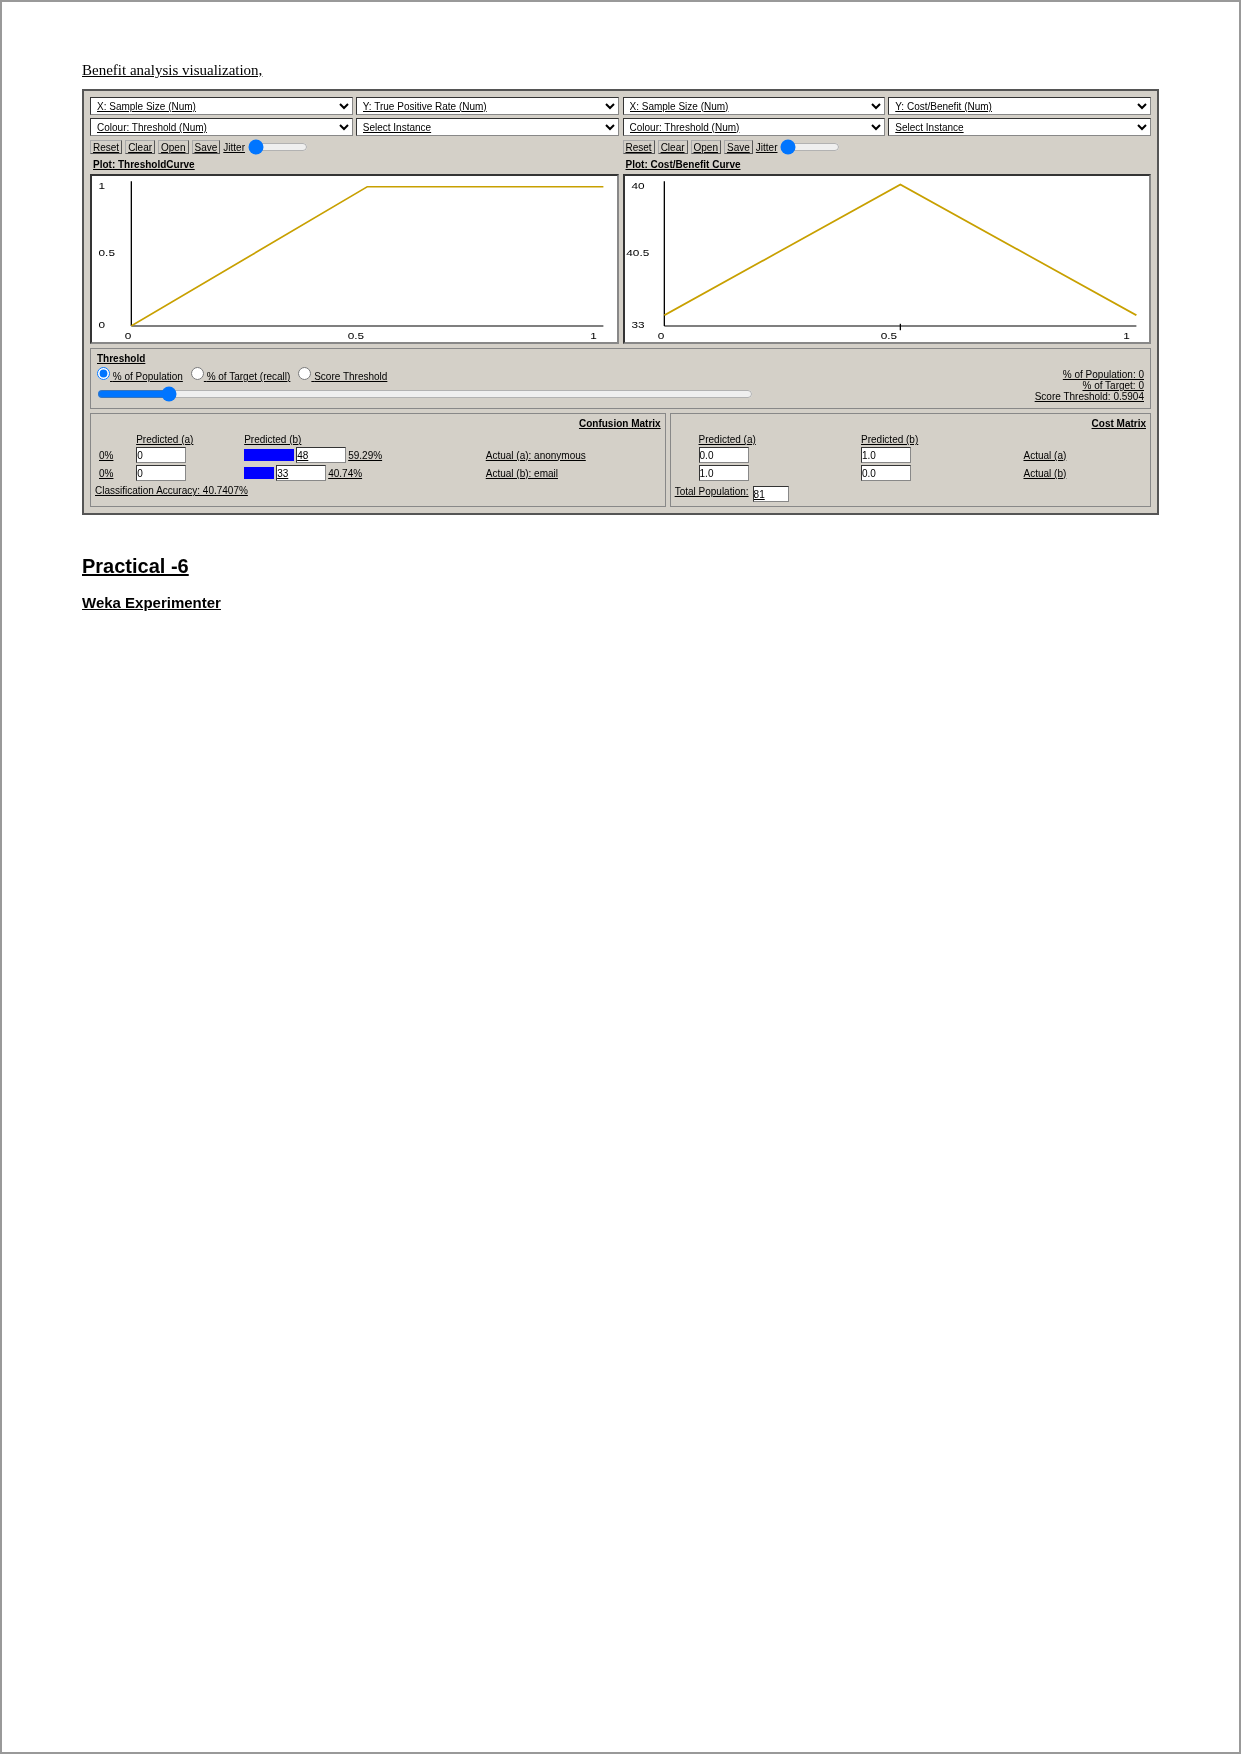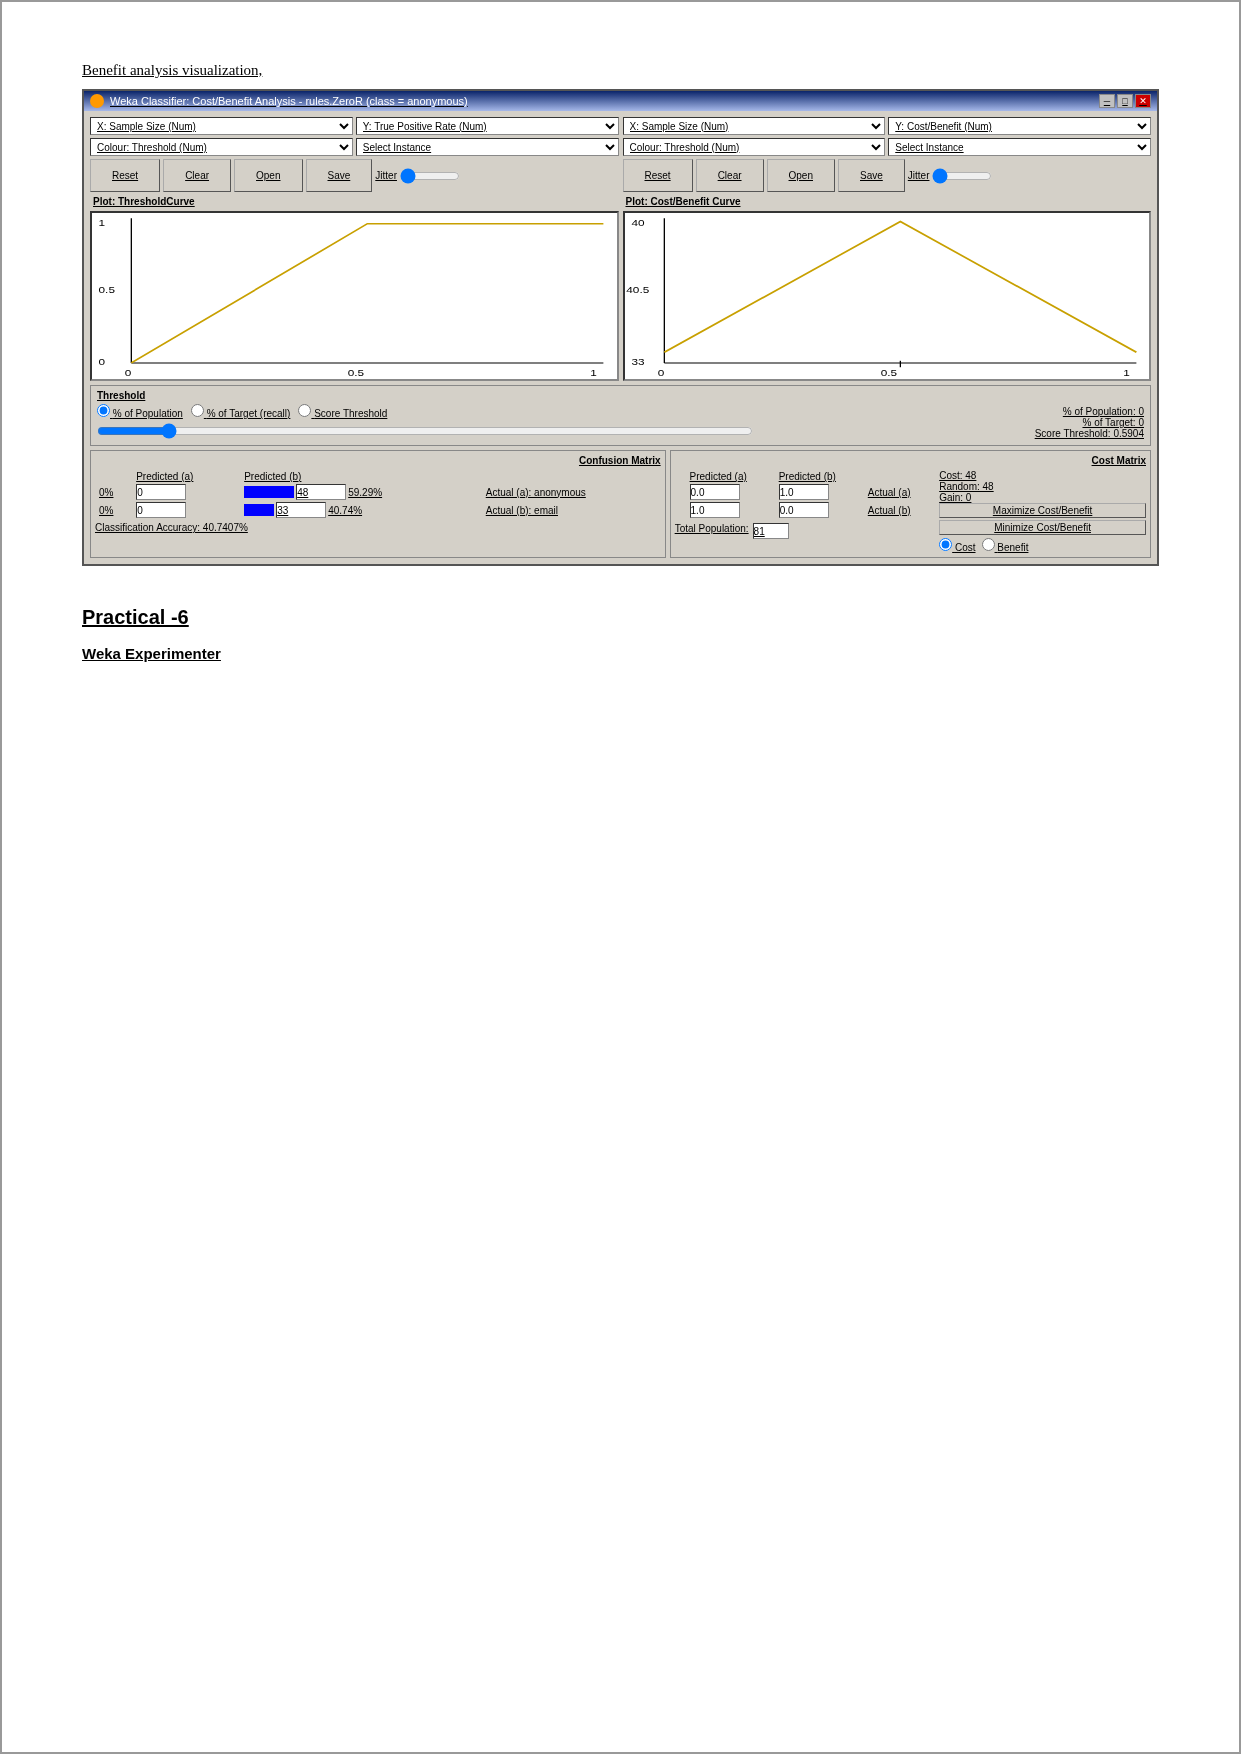--- a/index.html
+++ b/index.html
@@ -85,25 +85,25 @@
     select.weka-select {
       font-size: 10px;
       padding: 1px 2px;
       border: 1px inset #888;
       background: #fff;
       height: 18px;
       flex: 1;
     }
     button.weka-btn {
       font-size: 10px;
-      padding: 1px 21px;
+      padding: 1px 2px;
       border: 1px outset #aaa;
       background: #d4d0c8;
       cursor: pointer;
-      height: 33px;
+      height: 14px;
     }
     .weka-jitter {
       font-size: 10px;
       display: flex;
       align-items: center;
       gap: 3px;
     }
     .weka-plot-area {
       border: 2px inset #888;
       background: #fff;
@@ -247,31 +247,20 @@
   </style>
 </head>
 <body>
 
 <div class="page">
 
   <p class="section-title">Benefit analysis visualization,</p>
 
   <div class="weka-window">
 
-    <div class="weka-titlebar">
-      <div class="weka-titlebar-title">
-        <div class="weka-titlebar-icon"></div>
-        <span>Weka Classifier: Cost/Benefit Analysis - rules.ZeroR (class = anonymous)</span>
-      </div>
-      <div class="weka-titlebar-controls">
-        <div class="weka-titlebar-btn">─</div>
-        <div class="weka-titlebar-btn">□</div>
-        <div class="weka-titlebar-btn" style="background:#c00;color:#fff;">✕</div>
-      </div>
-    </div>
 
     <div class="weka-body">
 
       <div class="weka-row">
 
         <div class="weka-col">
 
           <div class="weka-control-row">
             <select class="weka-select">
               <option>X: Sample Size (Num)</option>
@@ -495,37 +484,20 @@
                   </td>
                   <td>Actual (b)</td>
                 </tr>
               </tbody>
                 </table>
               <div style="display:flex;align-items:flex-start;gap:4px;margin-top:4px;font-size:10px;">
                 <span>Total Population:</span>
                 <input type="text" class="cell-input" value="81" style="width: 36px;">
               </div>
             </div>
-            <div style="flex:0.8;font-size:10px;">
-              <div>Cost: 48</div>
-              <div>Random: 48</div>
-              <div>Gain: 0</div>
-              <button class="cost-btn">Maximize Cost/Benefit</button>
-              <button class="cost-btn">Minimize Cost/Benefit</button>
-              <div class="cost-radio-row">
-                <label>
-                  <input type="radio" name="costbenefit" checked="" style="">
-                  <span>Cost</span>
-                </label>
-                <label>
-                  <input type="radio" name="costbenefit" style="">
-                  <span>Benefit</span>
-                </label>
-              </div>
-            </div>
           </div>
         </div>
 
       </div>
 
     </div>
   </div>
 
   <div class="doc-section">
     <h2 class="doc-heading">Practical -6</h2>

